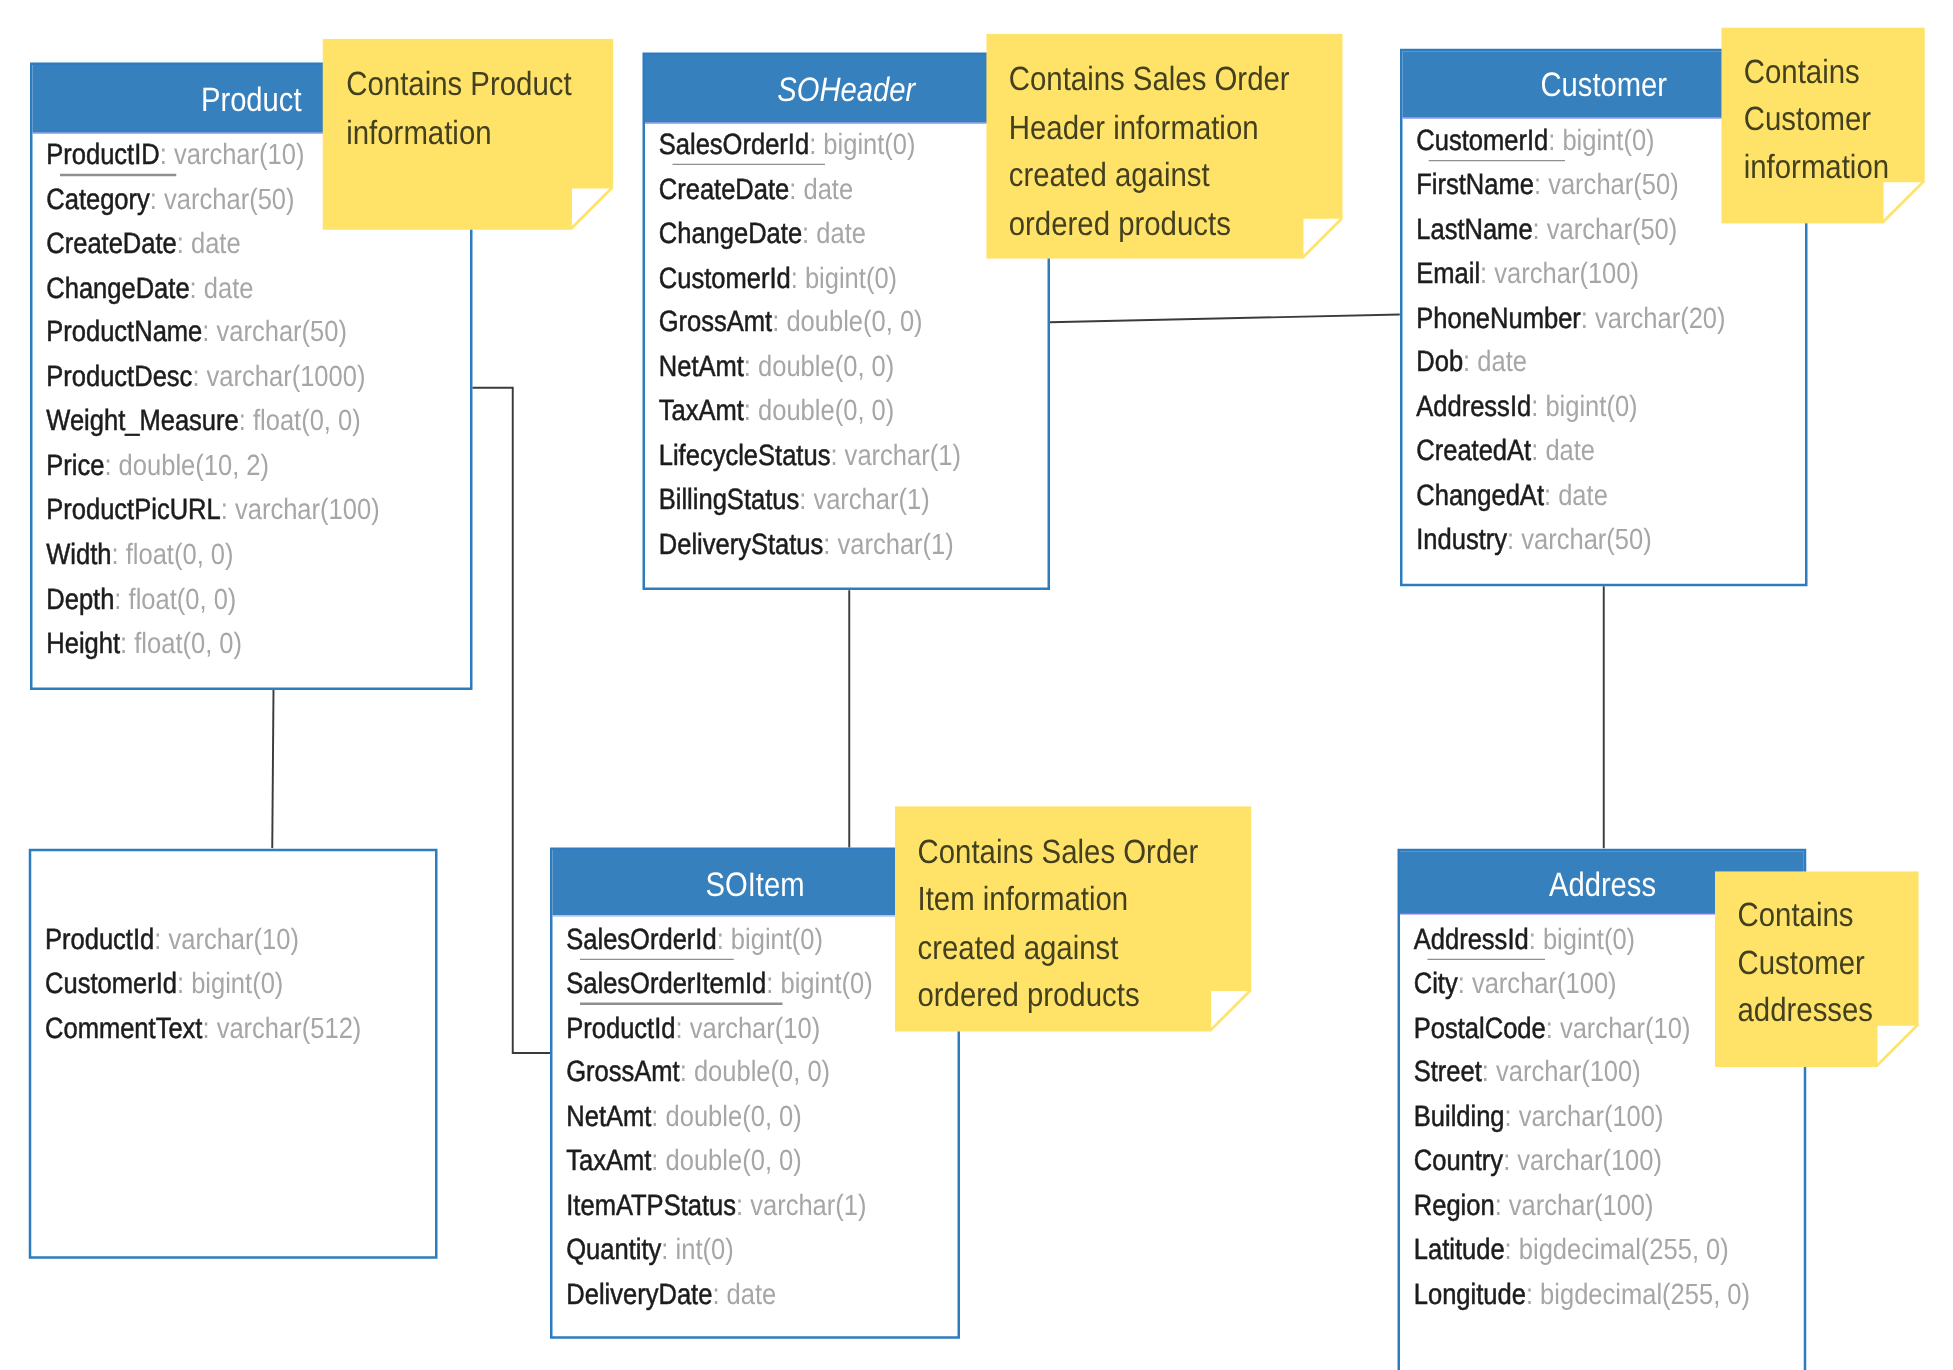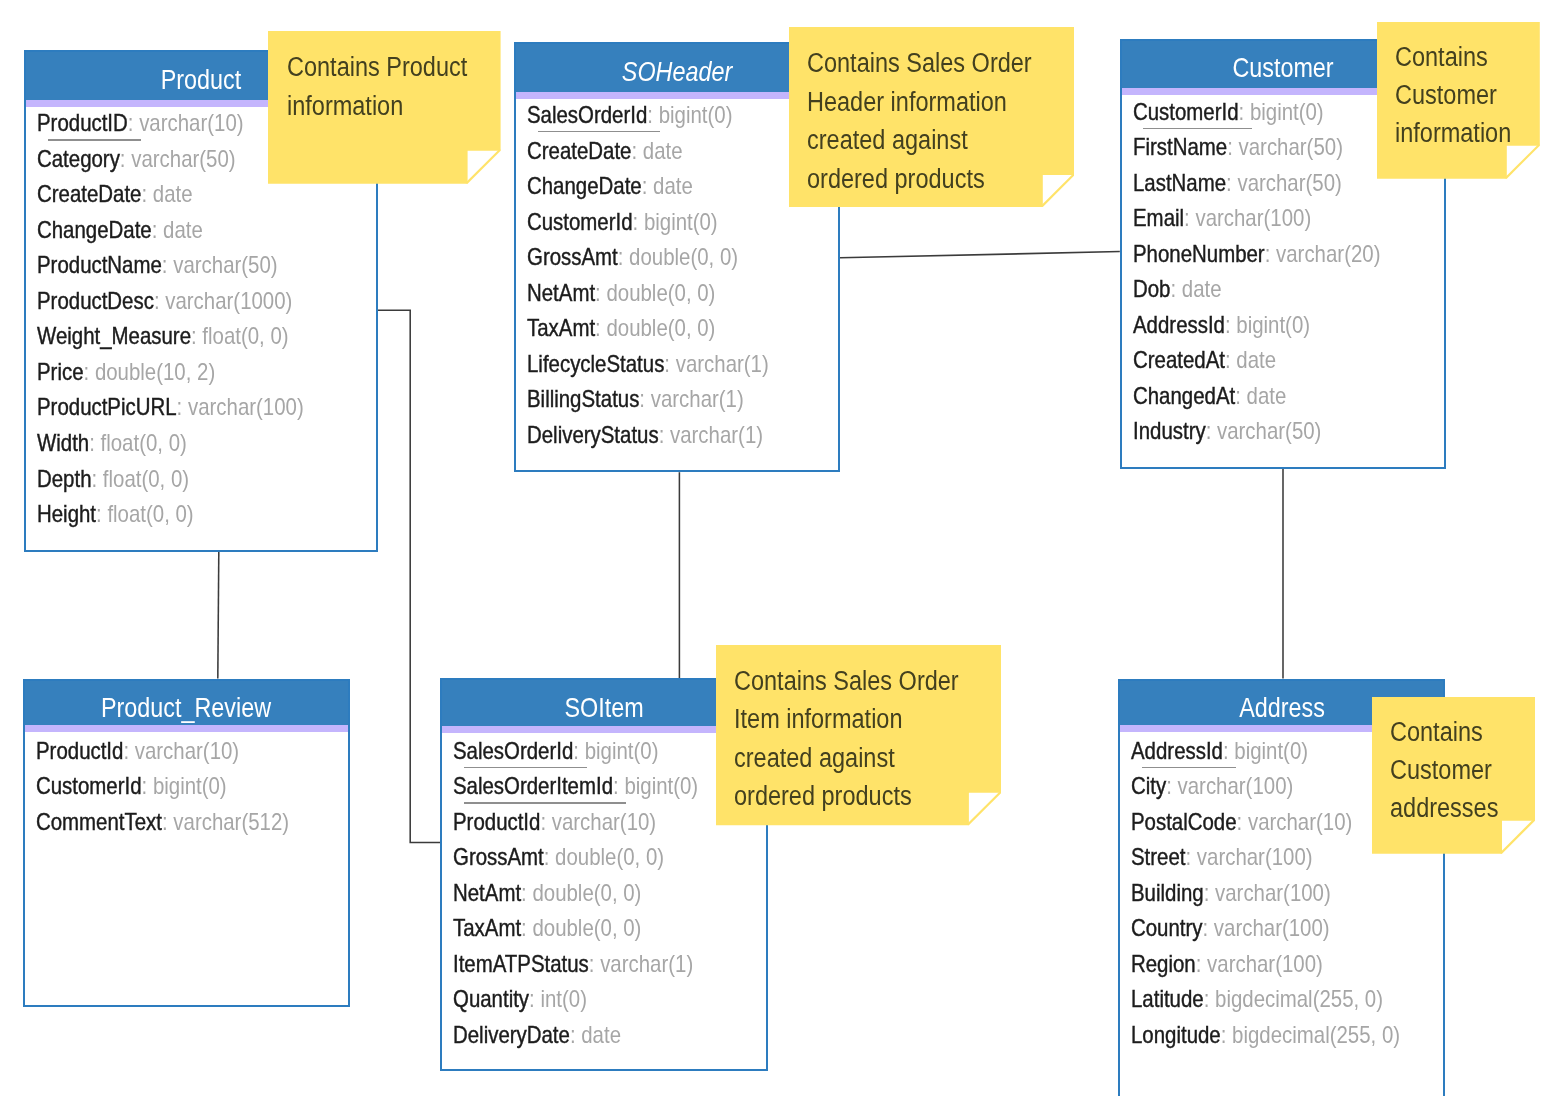--- a/index.html
+++ b/index.html
@@ -9,21 +9,21 @@
          -webkit-font-smoothing:antialiased; }
   #canvas { position:relative; width:1562px; height:1096px;
             background:#ffffff; overflow:hidden; }
   svg.wires { position:absolute; left:0; top:0; width:1562px; height:1096px;
               overflow:visible; pointer-events:none; }
 
   
   .entity { position:absolute; box-sizing:border-box;
             border:2.2px solid #2d7cbf; background:#ffffff; }
   .entity-header { position:absolute; left:0; top:0; right:0; box-sizing:border-box;
-            background:#3680bd; overflow:hidden; border-bottom:7px solid #c4b5fd; }
+            background:#3680bd; overflow:hidden; border-bottom:1px solid #c4b5fd; }
   .entity-header .ttl { position:absolute; left:50%; color:#ffffff;
             font-size:27.1px; line-height:0; white-space:nowrap;
             transform:translateX(-50%) scaleX(0.862); }
 
   
   .attr { position:absolute; left:11.2px; white-space:nowrap;
           font-size:23.4px; line-height:30px;
           transform:scaleX(0.873); transform-origin:left top; }
   .attr .nm { color:#1c1c1c; -webkit-text-stroke:0.42px #1c1c1c; }
   .attr .sep, .attr .ty { color:#a6a6a6; }
@@ -96,23 +96,20 @@
     <div class="attr" style="top: 197.92px;"><span class="nm">PhoneNumber</span><span class="sep">: </span><span class="ty">varchar(20)</span></div>
     <div class="attr" style="top: 233.4px;"><span class="nm">Dob</span><span class="sep">: </span><span class="ty">date</span></div>
     <div class="attr" style="top: 268.88px;"><span class="nm">AddressId</span><span class="sep">: </span><span class="ty">bigint(0)</span></div>
     <div class="attr" style="top: 304.36px;"><span class="nm">CreatedAt</span><span class="sep">: </span><span class="ty">date</span></div>
     <div class="attr" style="top: 339.84px;"><span class="nm">ChangedAt</span><span class="sep">: </span><span class="ty">date</span></div>
     <div class="attr" style="top: 375.32px;"><span class="nm">Industry</span><span class="sep">: </span><span class="ty">varchar(50)</span></div>
     <div class="pkline" style="left: 21.7px; top: 87px; width: 108.051px;"></div>
   </div>
 
   <div class="entity" style="left:22.5px; top:678.5px; width:327.5px; height:328px;">
-    <div class="entity-header" style="height:51.7px;">
-      <span class="ttl" style="top: 27.3px;">Product_Review</span>
-    </div>
     <div class="attr" style="top: 55.2px;"><span class="nm">ProductId</span><span class="sep">: </span><span class="ty">varchar(10)</span></div>
     <div class="attr" style="top: 90.7px;"><span class="nm">CustomerId</span><span class="sep">: </span><span class="ty">bigint(0)</span></div>
     <div class="attr" style="top: 126.2px;"><span class="nm">CommentText</span><span class="sep">: </span><span class="ty">varchar(512)</span></div>
   </div>
 
   <div class="entity" style="left:440.2px; top:678.2px; width:327.8px; height:393.3px;padding-left:28px;">
     <div class="entity-header" style="height:52.8px;">
       <span class="ttl" style="top: 28.1px;">SOItem</span>
     </div>
     <div class="attr" style="top: 55.8px;"><span class="nm">SalesOrderId</span><span class="sep">: </span><span class="ty">bigint(0)</span></div>
@@ -137,21 +134,21 @@
     <div class="attr" style="top: 125.8px;"><span class="nm">PostalCode</span><span class="sep">: </span><span class="ty">varchar(10)</span></div>
     <div class="attr" style="top: 161.3px;"><span class="nm">Street</span><span class="sep">: </span><span class="ty">varchar(100)</span></div>
     <div class="attr" style="top: 196.8px;"><span class="nm">Building</span><span class="sep">: </span><span class="ty">varchar(100)</span></div>
     <div class="attr" style="top: 232.3px;"><span class="nm">Country</span><span class="sep">: </span><span class="ty">varchar(100)</span></div>
     <div class="attr" style="top: 267.8px;"><span class="nm">Region</span><span class="sep">: </span><span class="ty">varchar(100)</span></div>
     <div class="attr" style="top: 303.3px;"><span class="nm">Latitude</span><span class="sep">: </span><span class="ty">bigdecimal(255, 0)</span></div>
     <div class="attr" style="top: 338.8px;"><span class="nm">Longitude</span><span class="sep">: </span><span class="ty">bigdecimal(255, 0)</span></div>
     <div class="pkline" style="left: 21.7px; top: 85.8px; width: 94.4514px;"></div>
   </div>
 
-  <div class="note" style="left:268px; top:30.8px; width:232.6px; height:152.8px;">
+  <div class="note" style="left:258px; top:30.8px; width:232.6px; height:152.8px;">
     <svg class="note-shape" width="232.6" height="152.8" viewBox="0 0 232.6 152.8">
       <path fill="#ffe369" d="M0,0 H232.6 V119.8 H199.6 V152.8 H0 Z"></path>
       <path fill="#ffe369" d="M232.6,119.8 L199.6,152.8 L197.2,152.1 L231.9,117.4 Z"></path>
     </svg>
     <div class="txt" style="left: 18.5px; top: 17.2px; line-height: 38.7px;">
         <div>Contains Product</div>
         <div>information</div>
       </div>
   </div>
 

